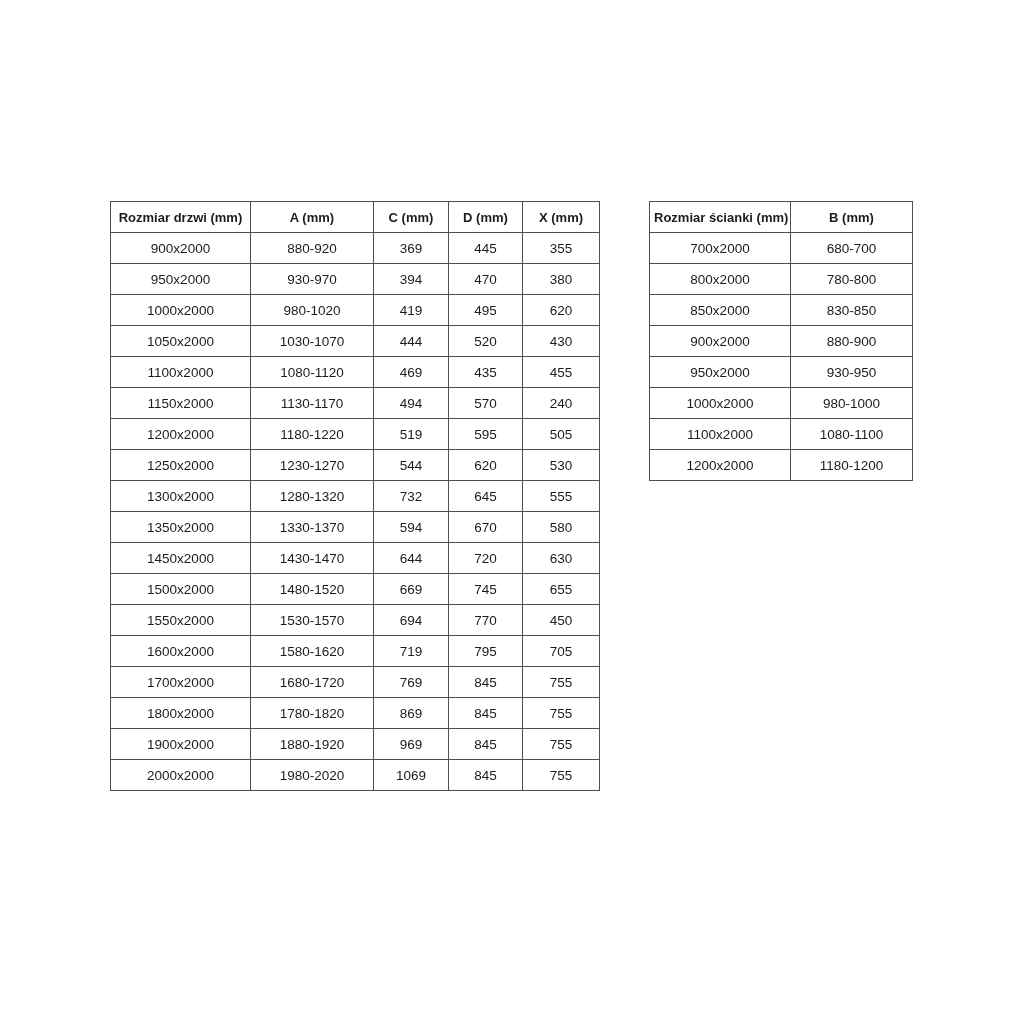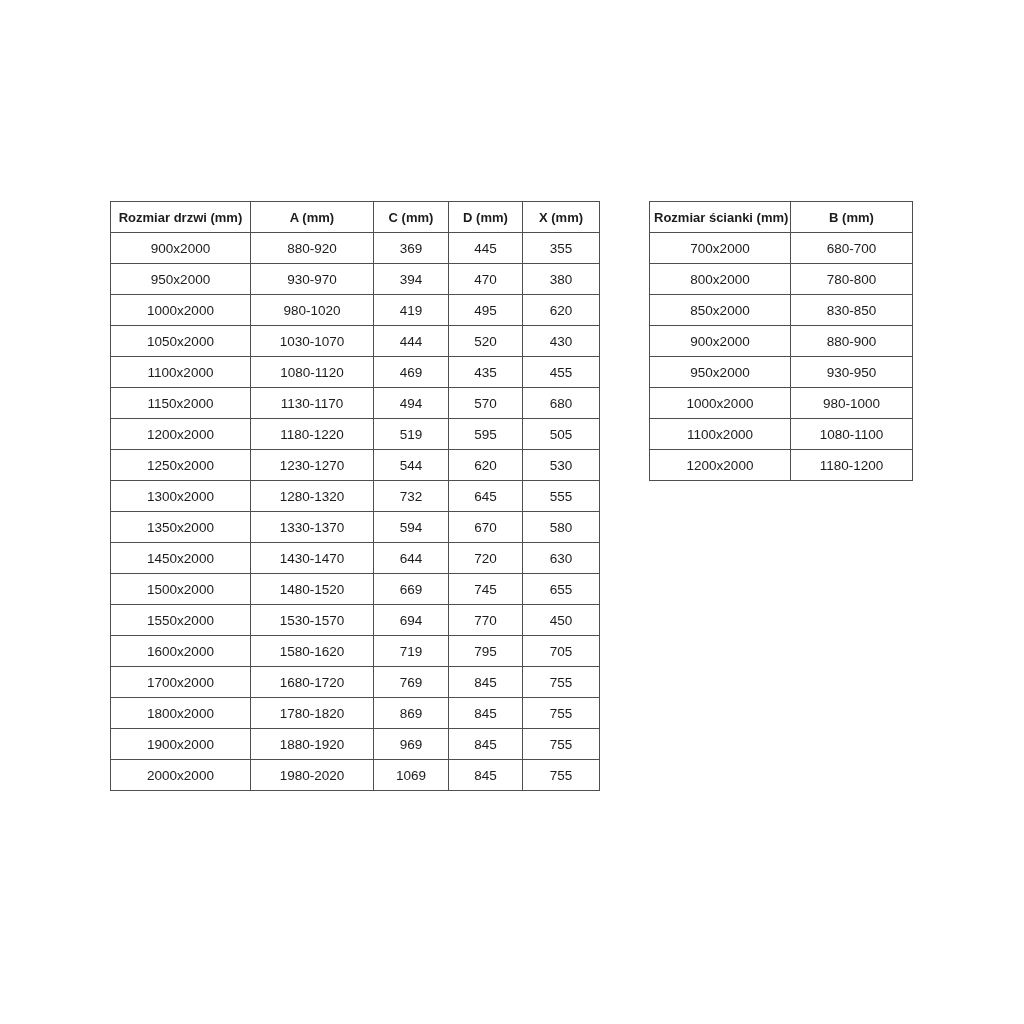--- a/index.html
+++ b/index.html
@@ -105,21 +105,21 @@
           <td>1080-1120</td>
           <td>469</td>
           <td>435</td>
           <td>455</td>
         </tr>
         <tr>
           <td>1150x2000</td>
           <td>1130-1170</td>
           <td>494</td>
           <td>570</td>
-          <td>680</td>
+          <td>240</td>
         </tr>
         <tr>
           <td>1200x2000</td>
           <td>1180-1220</td>
           <td>519</td>
           <td>595</td>
           <td>505</td>
         </tr>
         <tr>
           <td>1250x2000</td>

